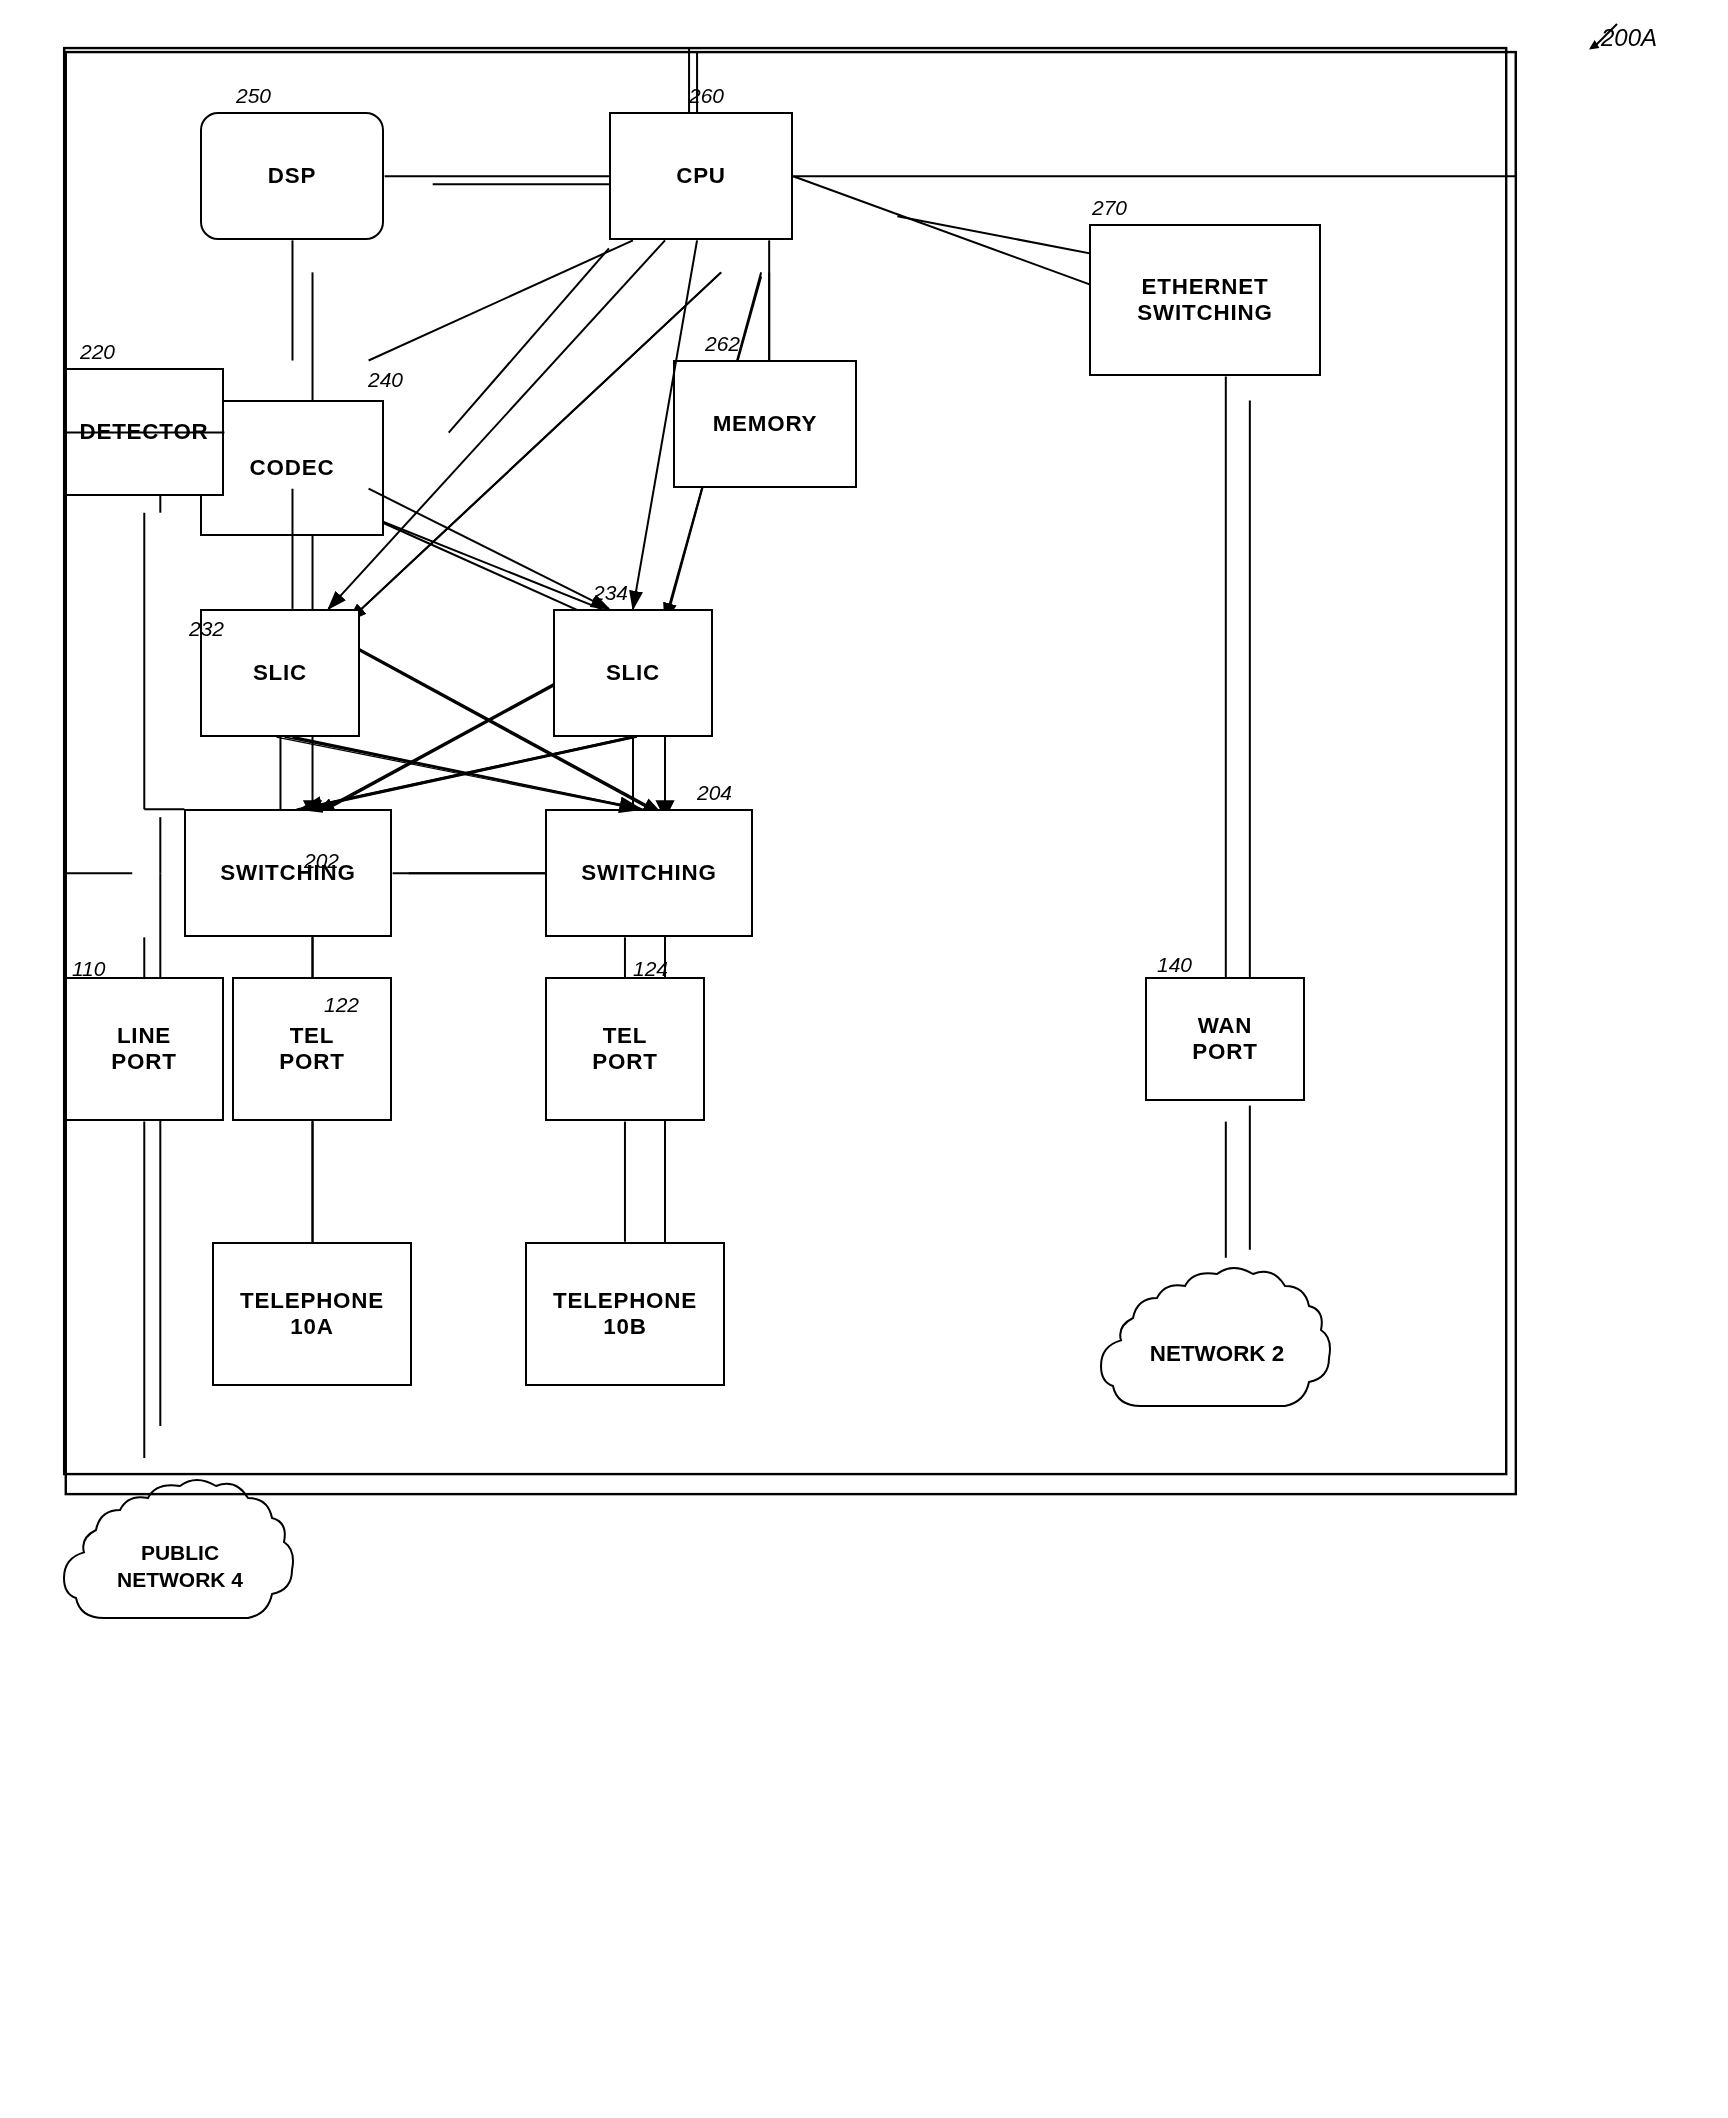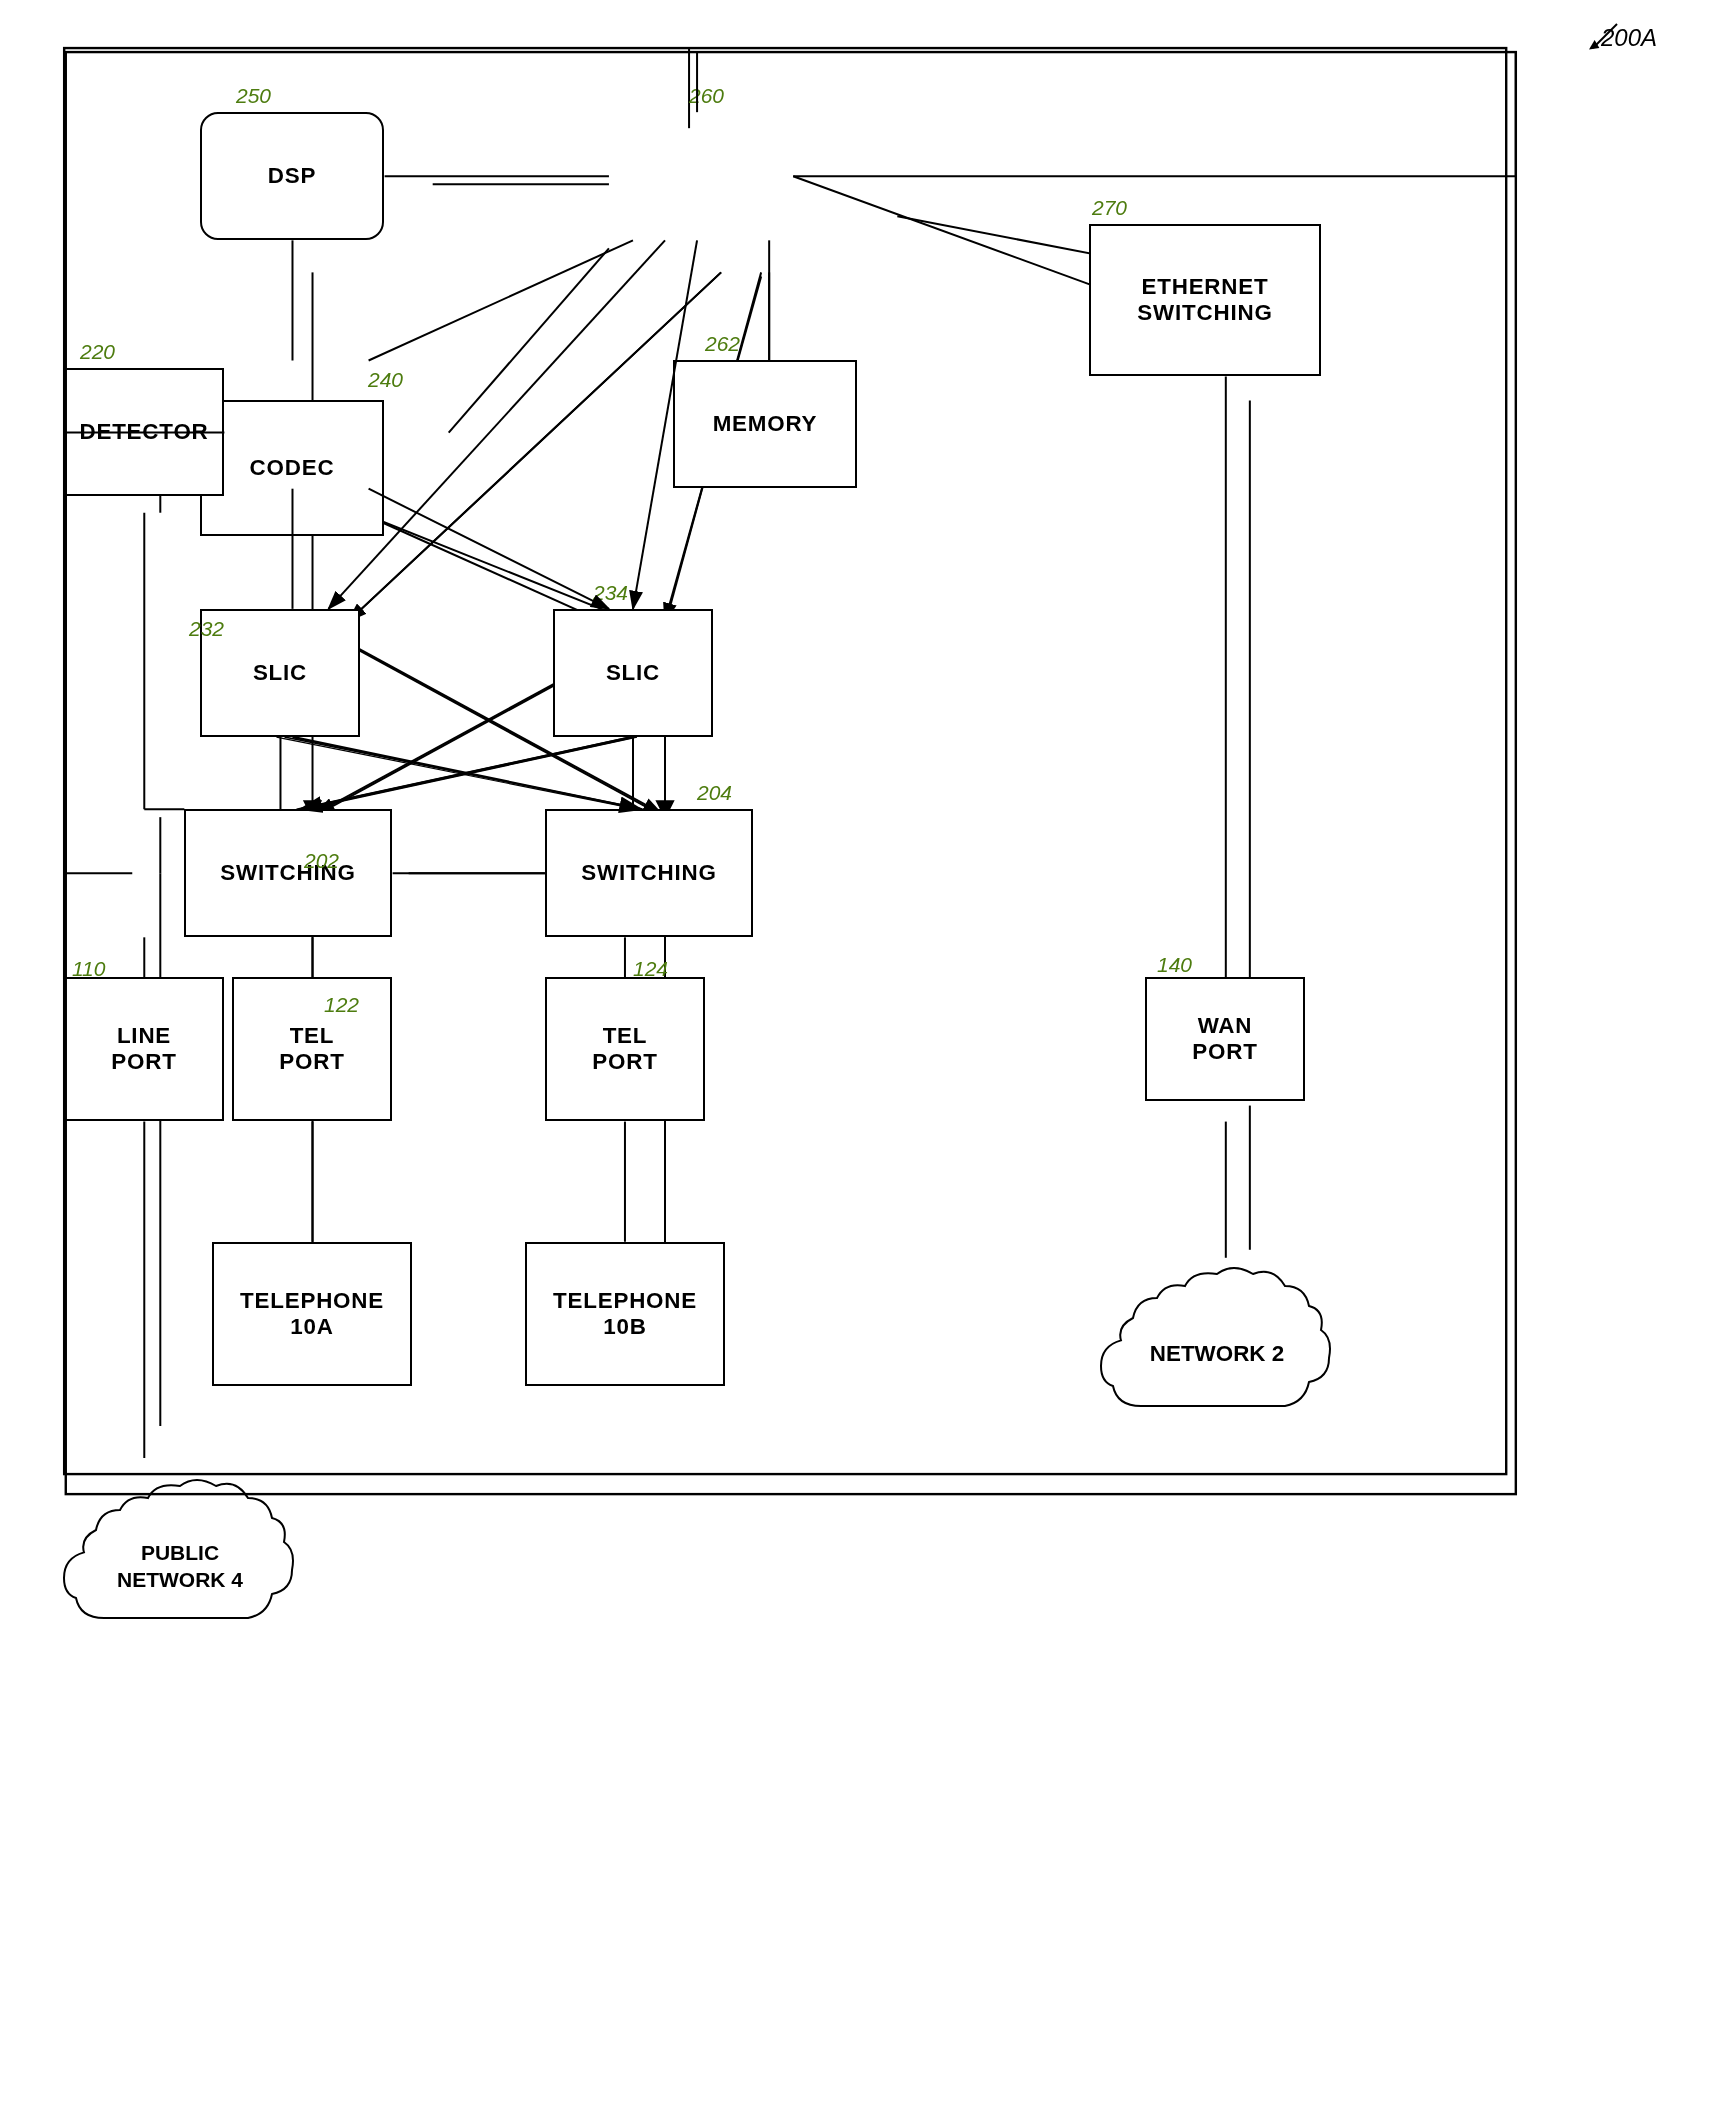--- a/index.html
+++ b/index.html
@@ -27,21 +27,21 @@
       text-align: center;
       font-size: 22.4px;
       font-weight: bold;
       letter-spacing: 0.8px;
     }
     .label {
       position: absolute;
       font-size: 21px;
       font-style: italic;
       font-weight: normal;
-      color: #4d7c0f;
+      color: #000000;
     }
     .cloud {
       position: absolute;
       display: flex;
       align-items: center;
       justify-content: center;
       text-align: center;
       font-size: 22.4px;
       font-weight: bold;
     }
@@ -159,20 +159,23 @@
   <svg style="position:absolute;top:16px;right:104px;width:48px;height:40px;" viewBox="0 0 60 50">
     <line x1="50" y1="10" x2="20" y2="40" stroke="#000" stroke-width="2.5"></line>
     <polygon points="15,42 22,30 28,40" fill="#000"></polygon>
   </svg>
 
   <div class="box" style="left:200px; top:112px; width:184px; height:128px;border-radius:18px;">
     <span>DSP</span>
   </div>
   <div class="label" style="left:236px; top:84px;">250</div>
 
+  <div class="box" style="left:609px; top:112px; width:184px; height:128px;">
+    <span>CPU</span>
+  </div>
   <div class="label" style="left:689px; top:84px;">260</div>
 
   <div class="box" style="left:200px; top:376px; width:184px; height:136px;margin-top:24px;">
     <span>CODEC</span>
   </div>
   <div class="label" style="left:368px; top:368px;">240</div>
 
   <div class="box" style="left:673px; top:360px; width:184px; height:128px;">
     <span>MEMORY</span>
   </div>

